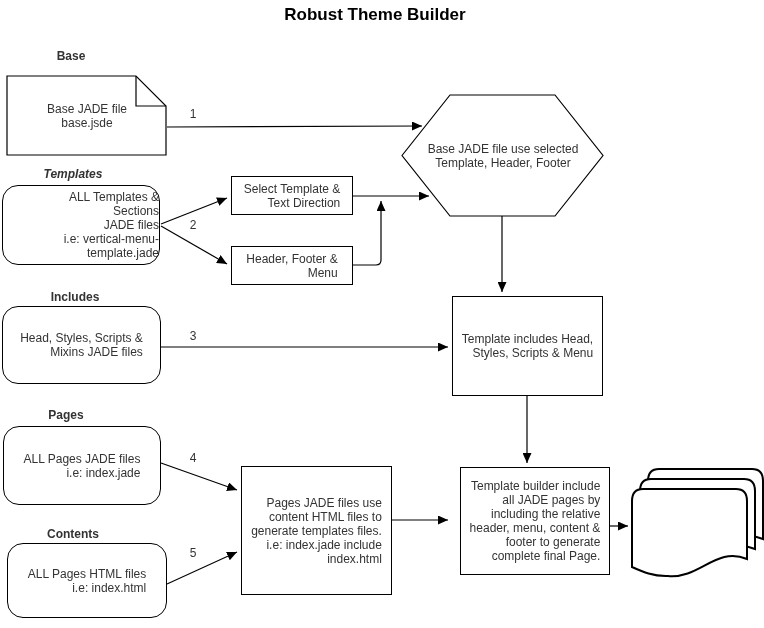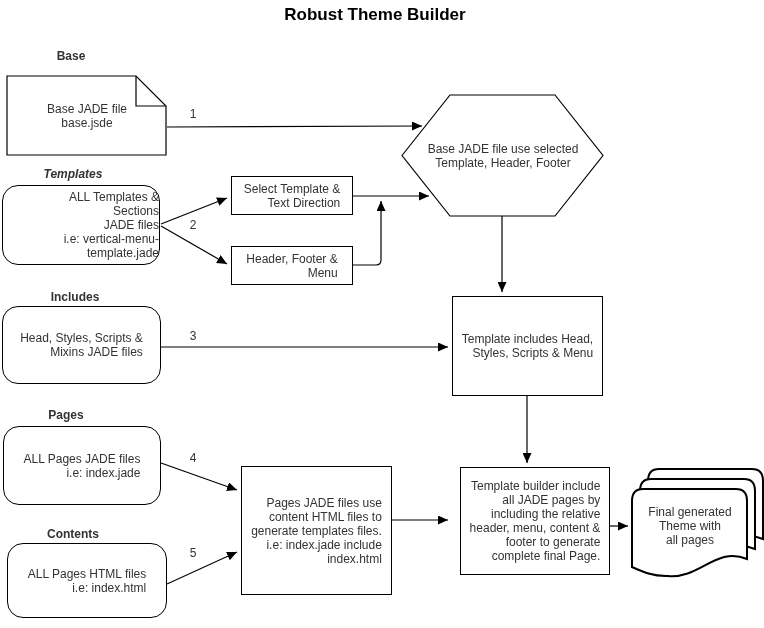--- a/index.html
+++ b/index.html
@@ -88,23 +88,20 @@
   <div class="abs section-label" style="left:31px;top:49px;width:80px;">Base</div>
   <div class="abs section-label" style="left:33px;top:167px;width:80px;font-style:italic;">Templates</div>
   <div class="abs section-label" style="left:35px;top:290px;width:80px;">Includes</div>
   <div class="abs section-label" style="left:26px;top:408px;width:80px;">Pages</div>
   <div class="abs section-label" style="left:33px;top:527px;width:80px;">Contents</div>
 
   <div class="abs shape-text" style="left:7px;top:76px;width:160px;height:79px;">Base JADE file
 base.jsde</div>
   <div class="abs shape-text" style="left:412px;top:95px;width:182px;height:121px;">Base JADE file use selected
 Template, Header, Footer</div>
-  <div class="abs shape-text" style="left:635px;top:495px;width:110px;height:62px;">Final generated
-Theme with
-all pages</div>
 
   <div class="abs node rounded" style="left:2px;top:185px;width:158px;height:80px;padding-left:27px;">ALL Templates &amp; Sections
 JADE files
 i.e: vertical-menu-
 template.jade</div>
   <div class="abs node rounded" style="left:2px;top:306px;width:159px;height:78px;">Head, Styles, Scripts &amp;
 Mixins JADE files</div>
   <div class="abs node rounded" style="left:3px;top:426px;width:158px;height:79px;">ALL Pages JADE files
 i.e: index.jade</div>
   <div class="abs node rounded" style="left:7px;top:543px;width:160px;height:75px;">ALL Pages HTML files

